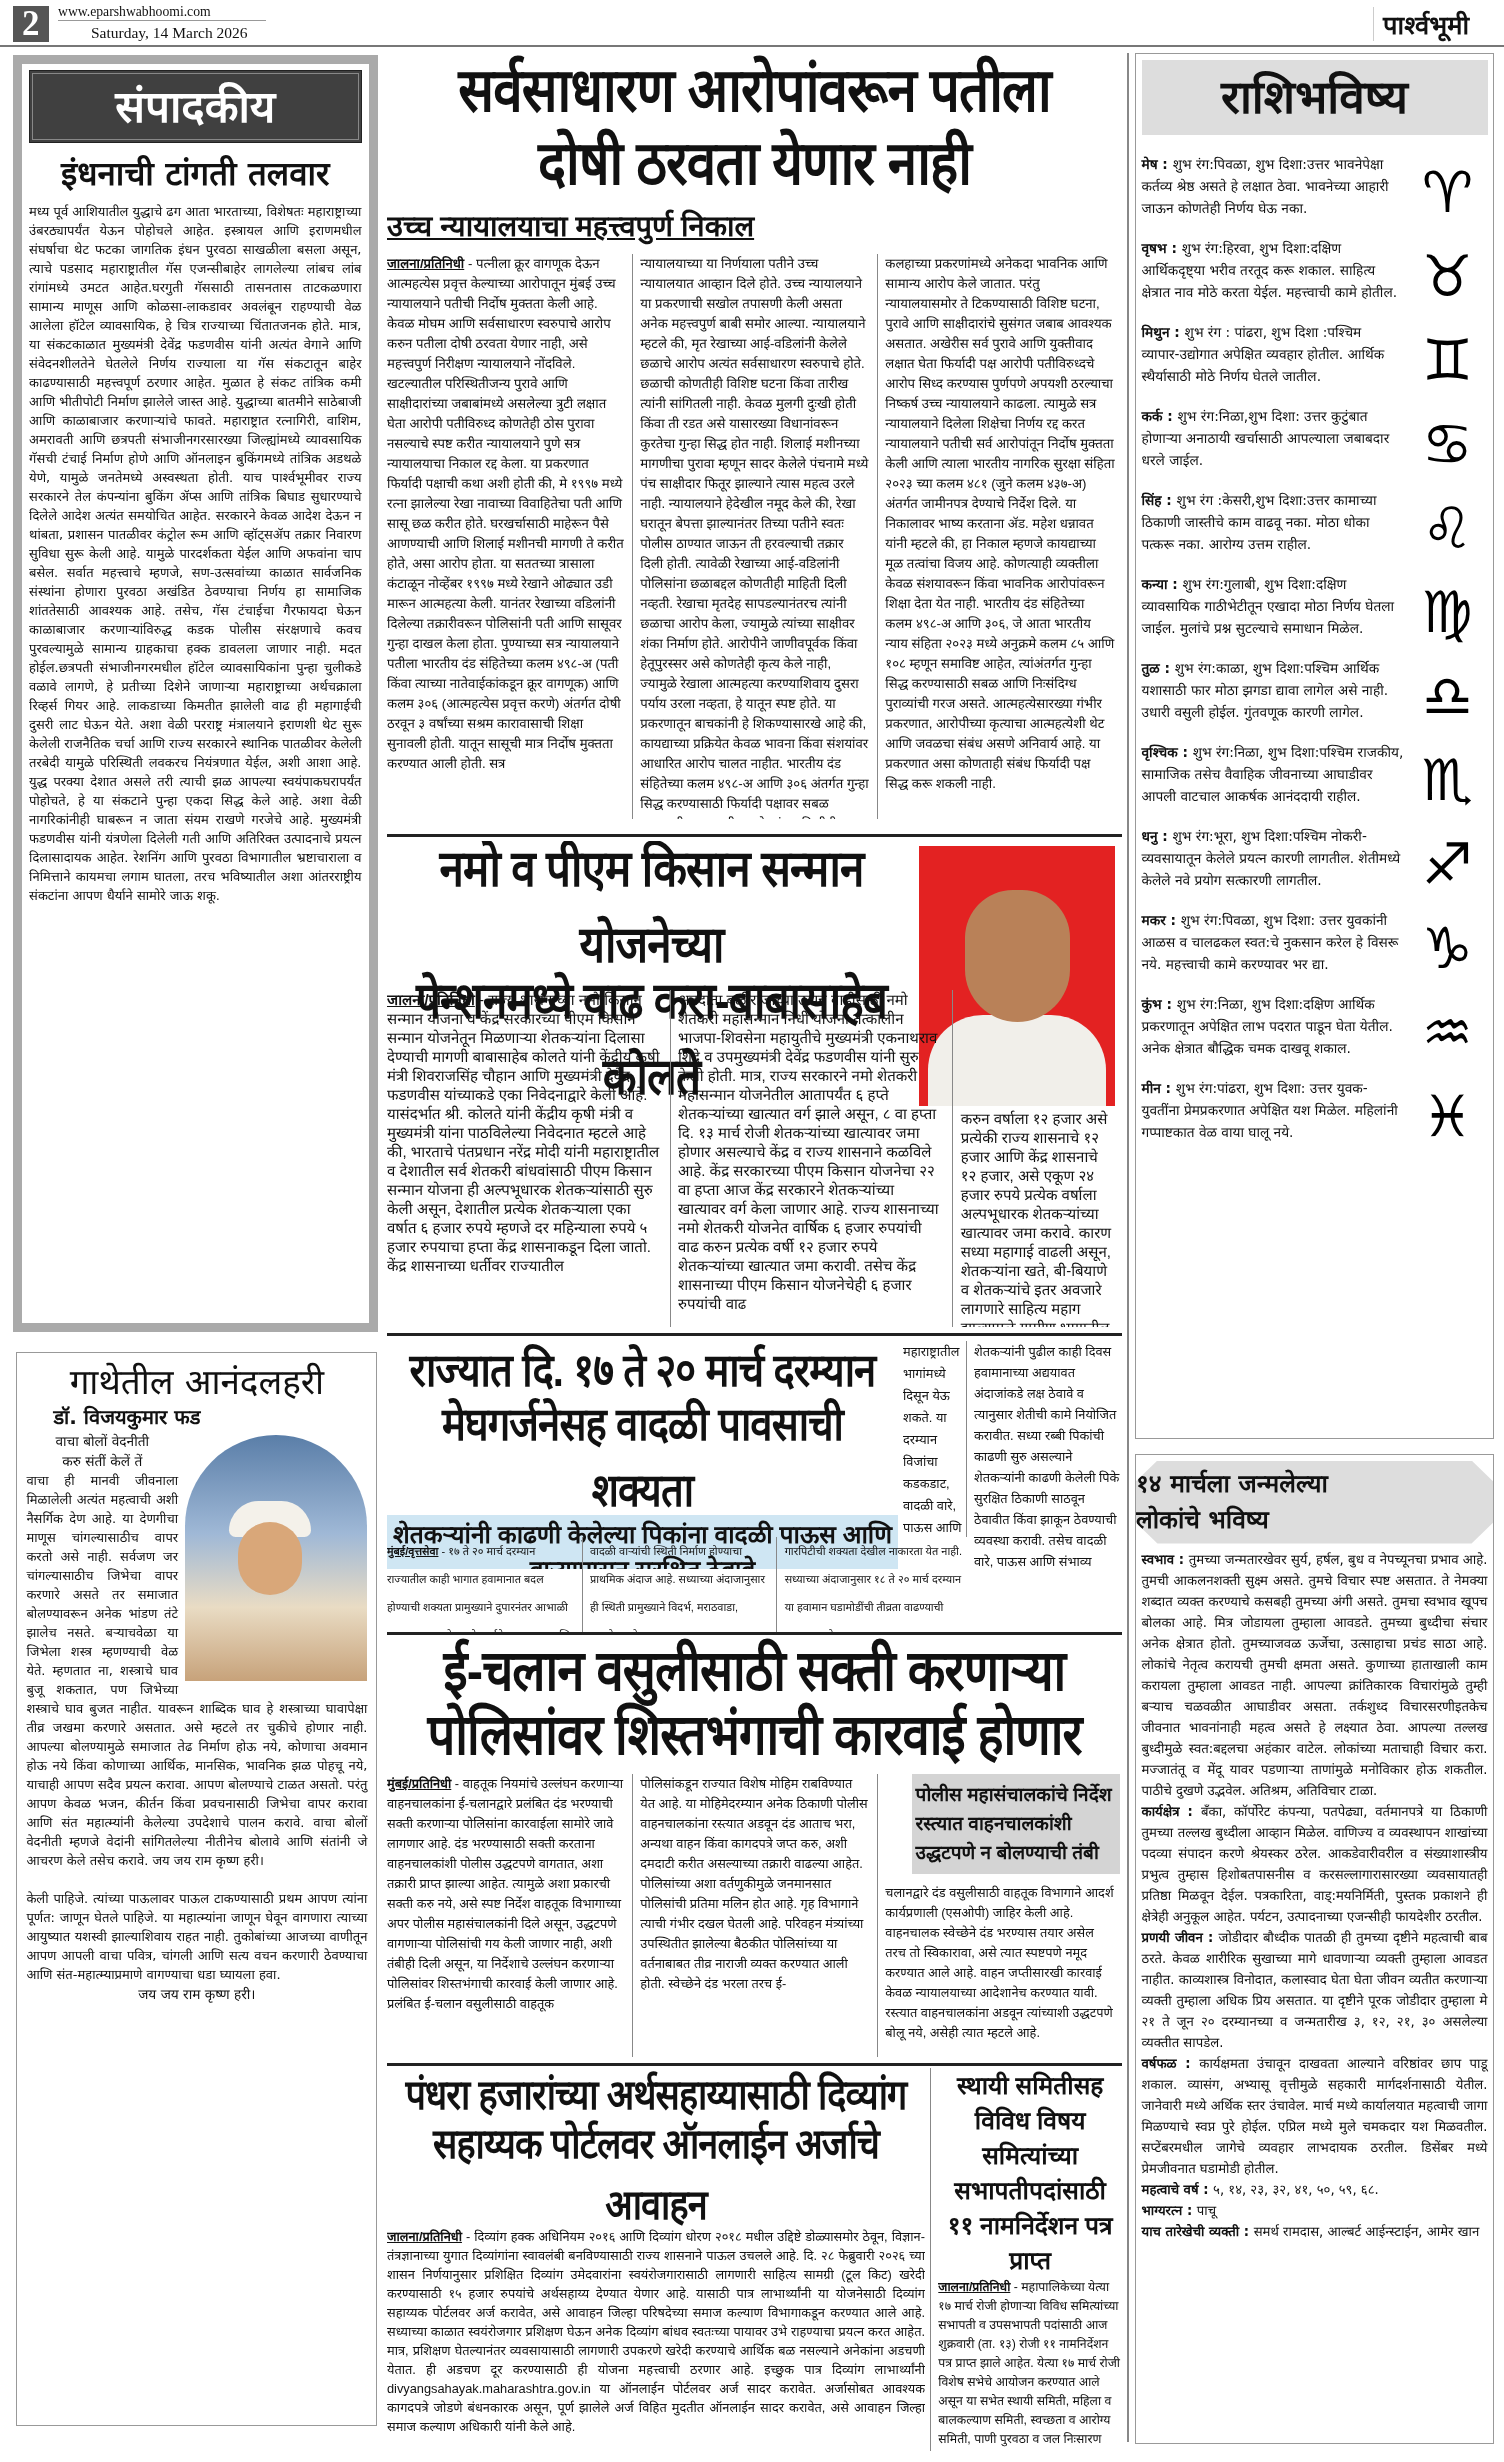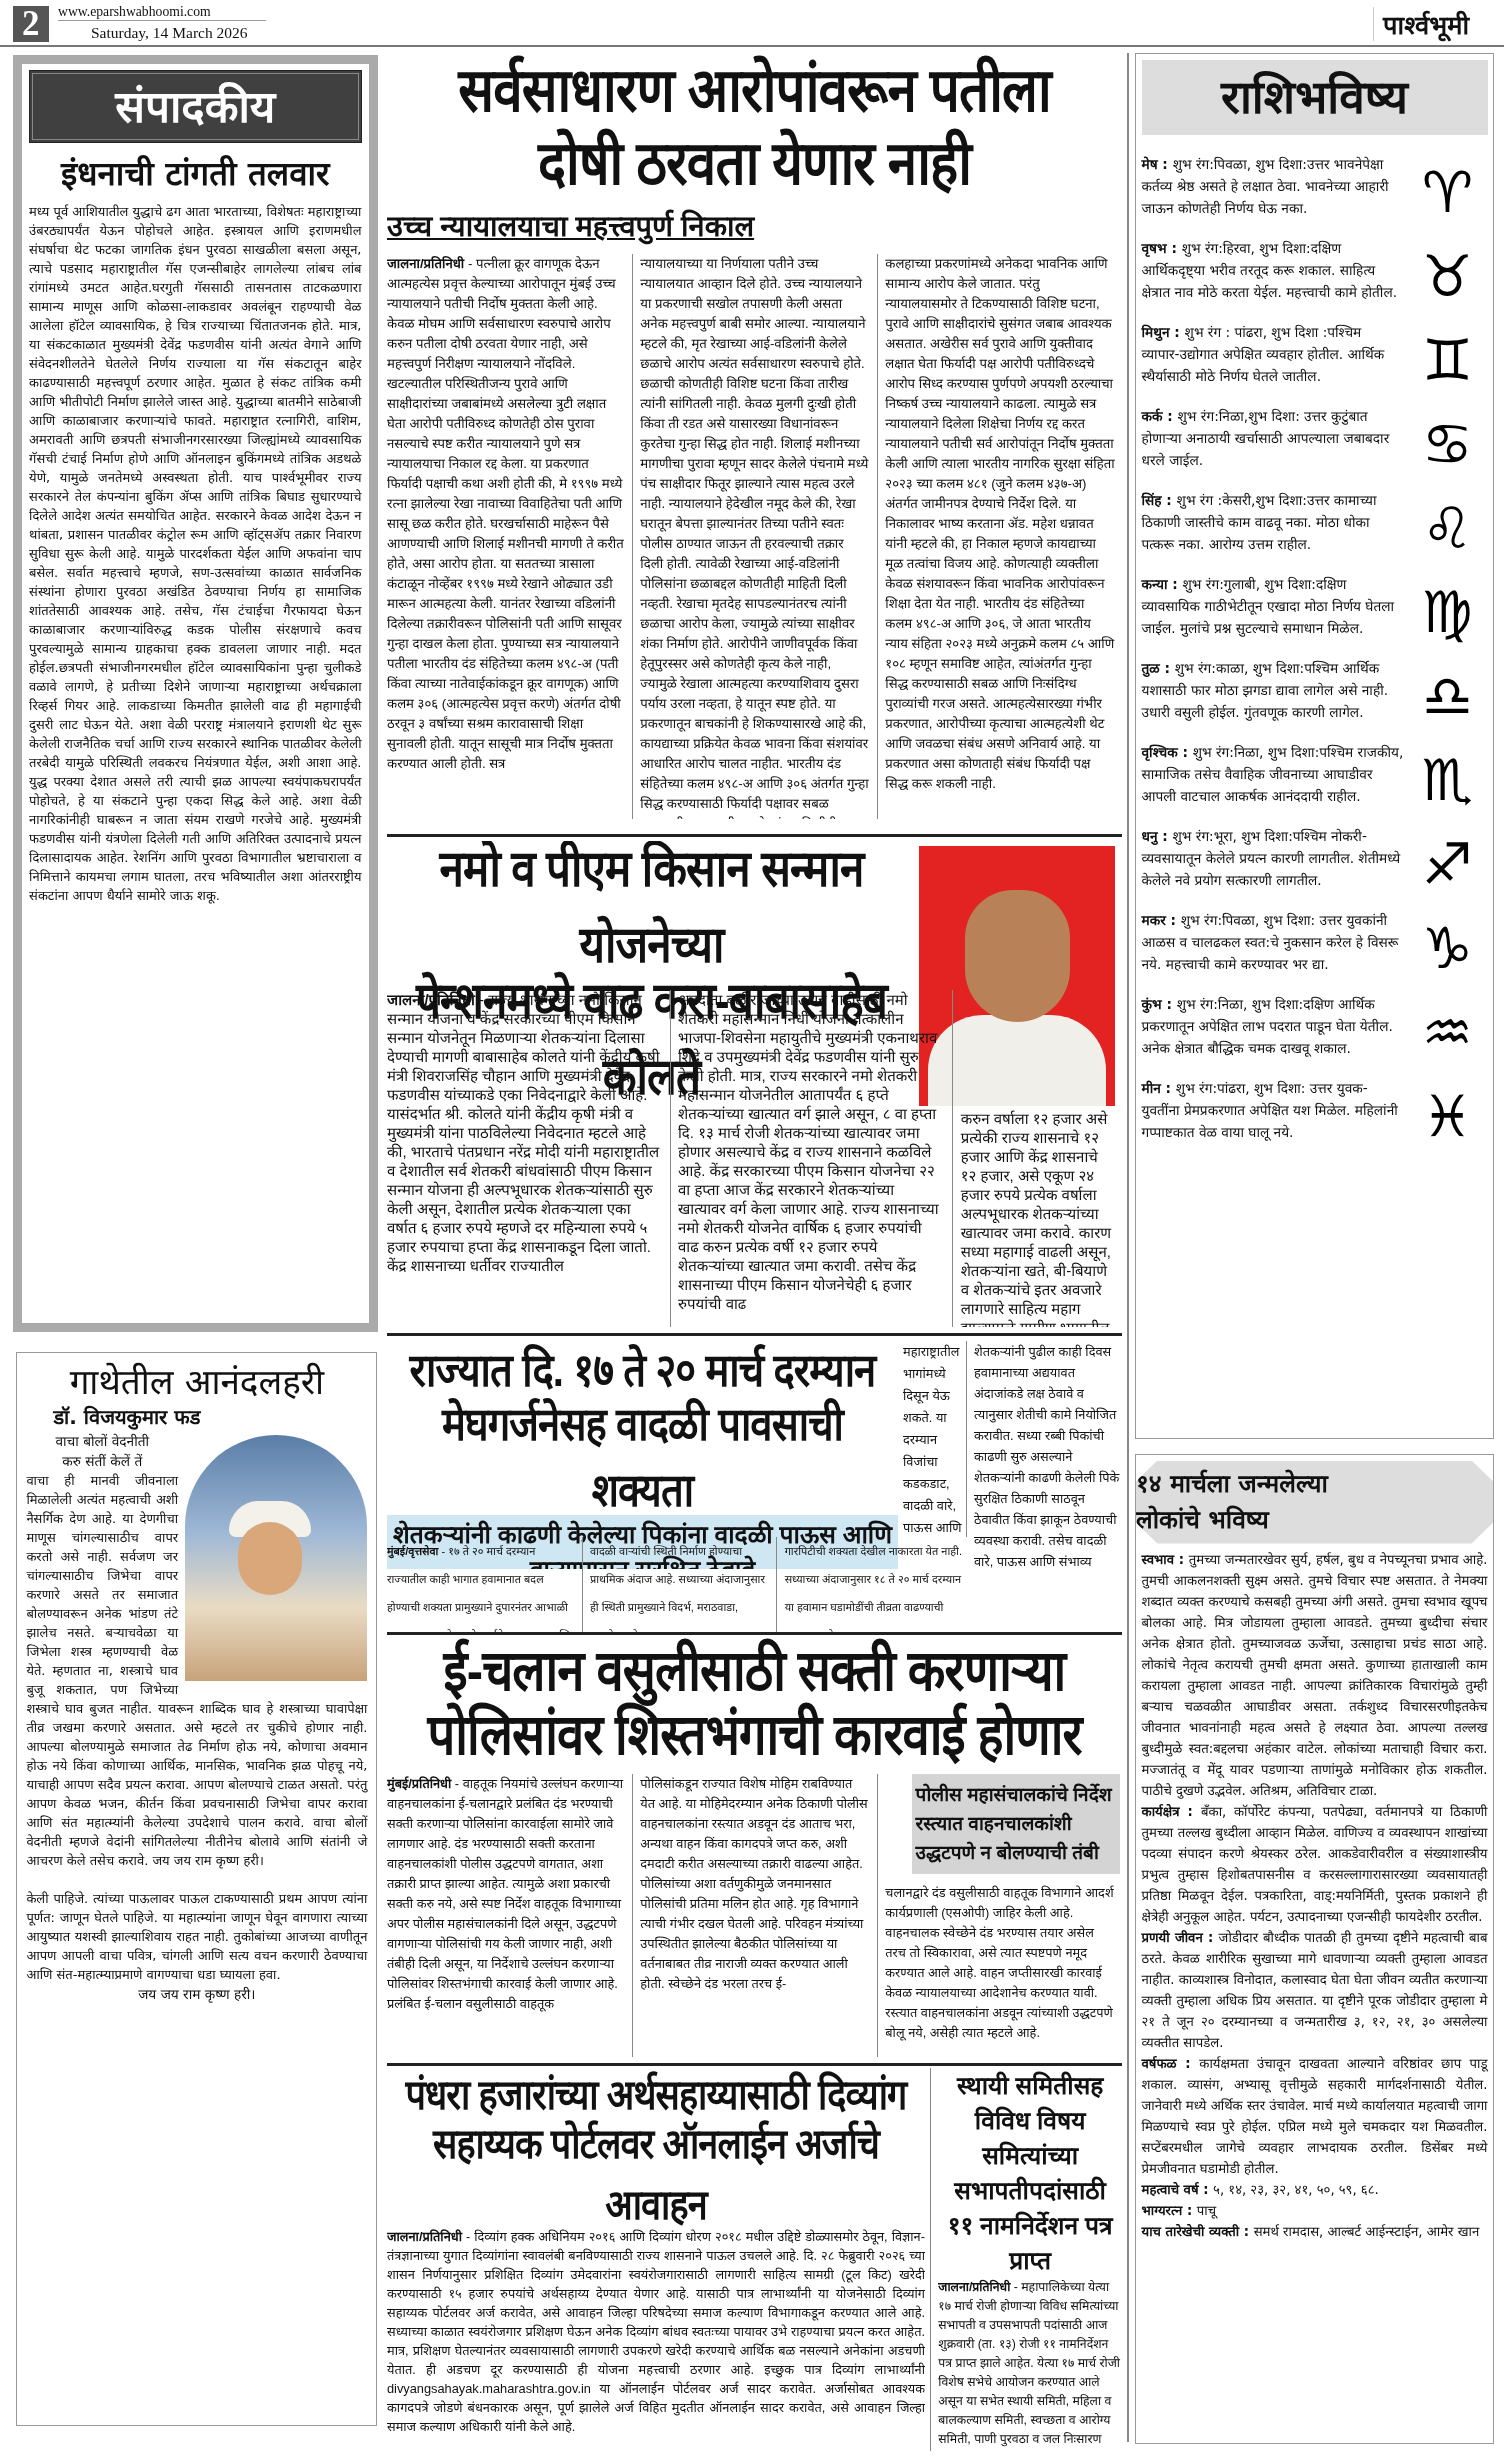--- a/index.html
+++ b/index.html
@@ -22,21 +22,21 @@
 .portrait{float:right;width:182px;height:246px;border-radius:91px 91px 0 0;background:linear-gradient(#5a7ea8,#9fb8d6 40%,#e9dcc4 70%,#c7a27a);margin:3.6px 0 5.5px 7.3px;position:relative}
 .portrait .face{position:absolute;left:53px;top:87px;width:64px;height:73px;border-radius:36px;background:#d9a779}
 .portrait .turban{position:absolute;left:44px;top:66px;width:82px;height:36px;border-radius:41px 41px 9px 9px;background:#f4f1ea}
 .verse{text-align:center;font-size:13.7px;line-height:20px}
 .main{left:387px;top:53px;width:735px}
 .h1{font:bold 53px/73px "Liberation Sans",sans-serif;text-align:center;letter-spacing:-0.9px;transform:scaleY(1.15)}
 .sub{font:bold 29px/40px "Liberation Sans",sans-serif;text-align:left;text-decoration:underline;margin:7.3px 0}
 .cols3{display:grid;grid-template-columns:1fr 1fr 1fr;gap:0}
 .cols3>div{padding:0 7.3px;border-left:0.9px solid #888}
 .cols3>div:first-child{border-left:none;padding-left:0}
-.dateline{font-weight:bold}
+.dateline{text-decoration:underline;font-weight:bold}
 .rule{position:absolute;left:387px;width:735px;height:2.7px;background:#222}
 .vrule{position:absolute;top:53px;left:1127px;width:1.8px;height:2389px;background:#888}
 .rashi{left:1135px;top:53px;width:359px;height:1386px;border:1.8px solid #999;padding:5.5px}
 .rashi-title{background:#ddd;text-align:center;font:bold 46px/64px "DejaVu Serif",serif;padding:5.5px 0}
 .sign{position:relative;padding-right:84px;font-size:13.7px;line-height:22px;margin-top:18px}
 .sign b{font-weight:bold}
 .zicon{position:absolute;right:3.6px;top:3.6px;width:73px;height:73px;font-size:57px;line-height:73px;text-align:center;color:#000}
 .bday{left:1135px;top:1454px;width:359px;height:990px;border:1.8px solid #999;padding:5.5px}
 .bday-title{background:#ddd;font:bold 24.6px/36px "DejaVu Sans",sans-serif;padding:5.5px 0;margin:0 -5.5px 5.5px;clip-path:polygon(6% 0,94% 0,100% 25%,100% 75%,94% 100%,6% 100%,0 75%,0 25%)}
 .bday p{font-size:13.2px;line-height:21px;text-align:justify}

